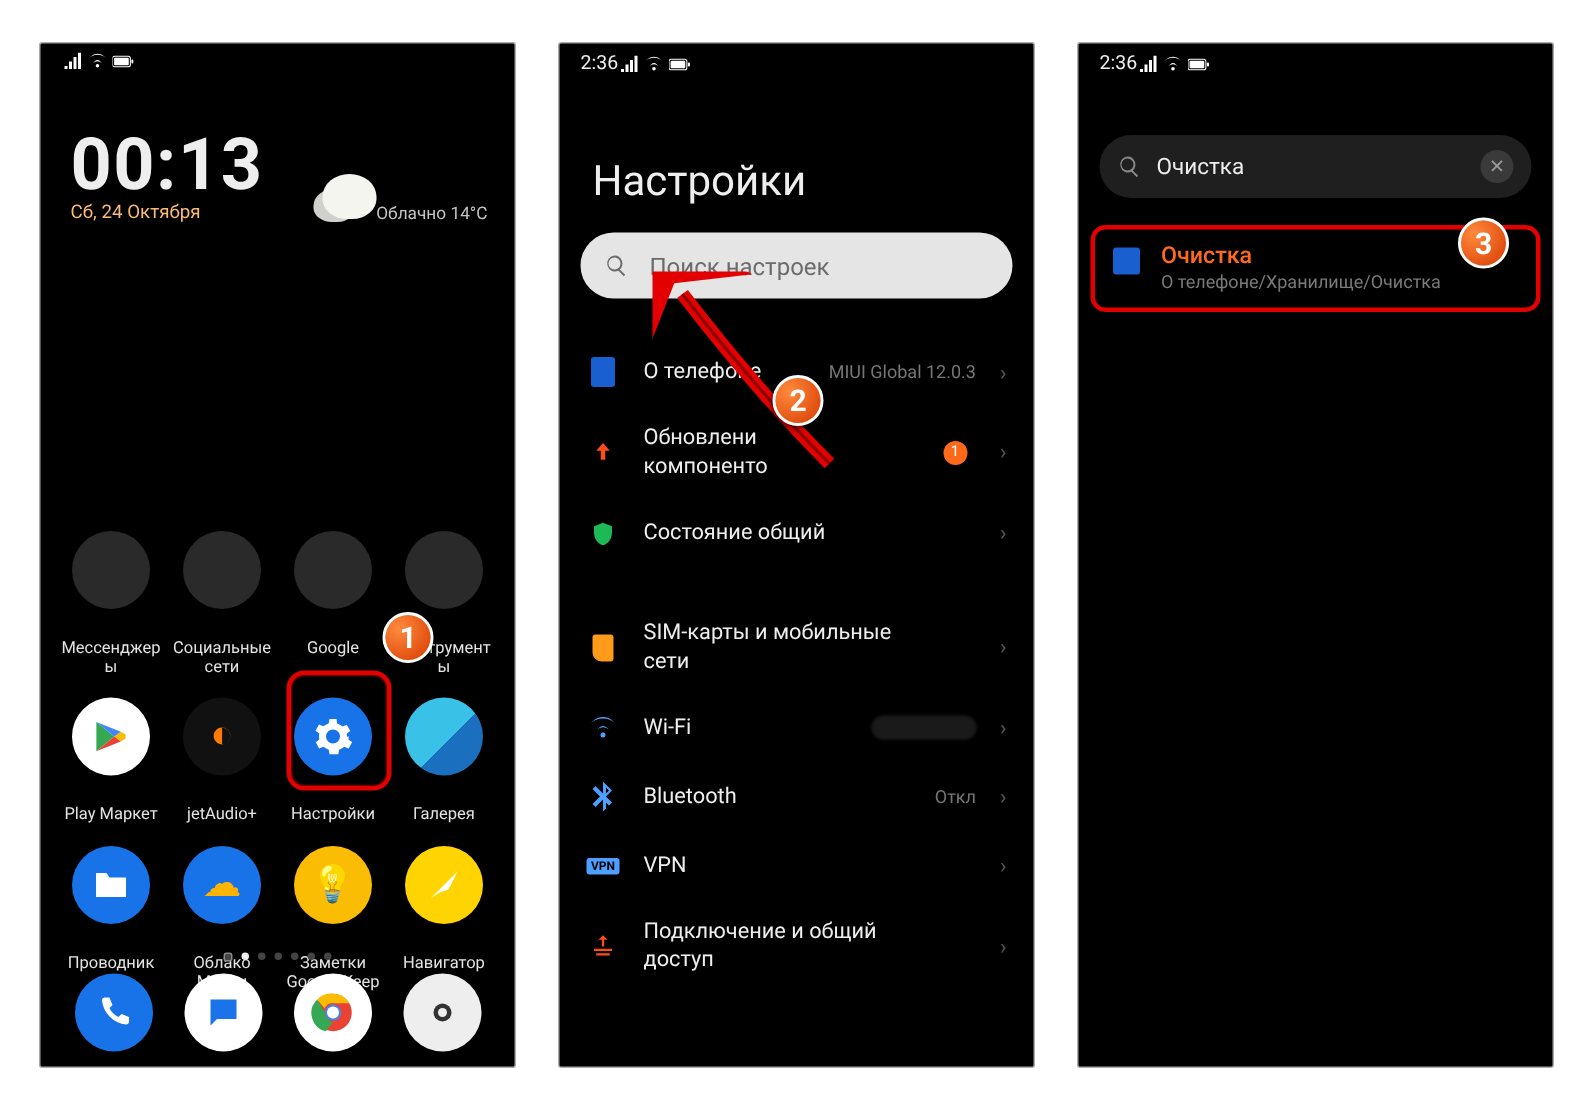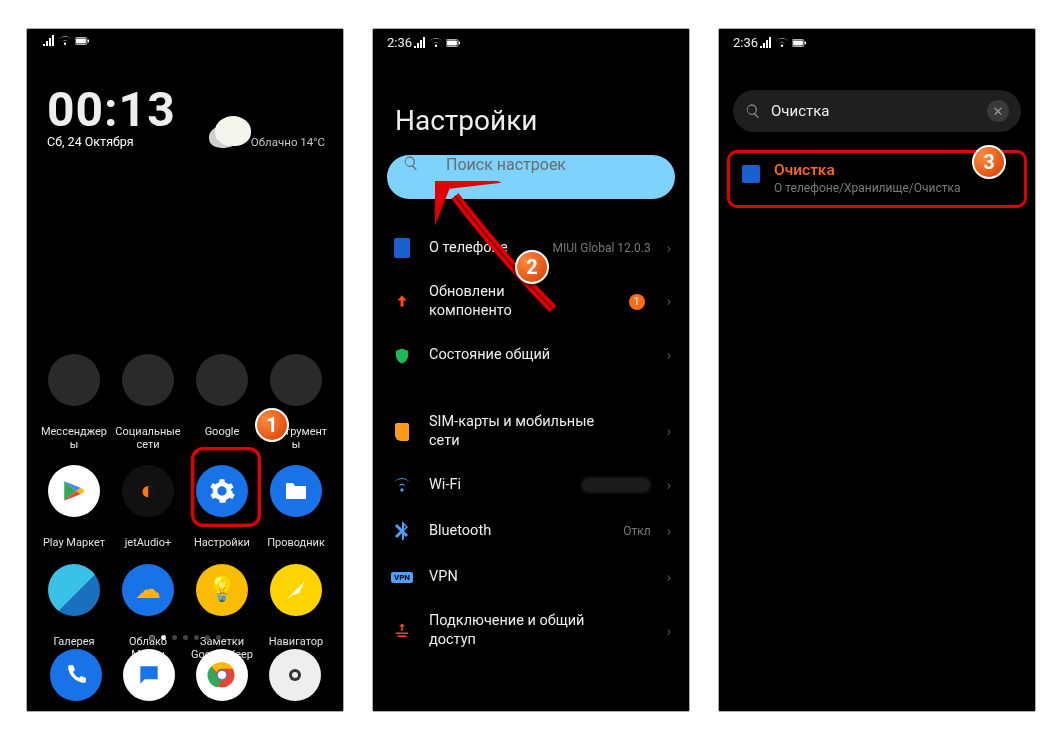--- a/index.html
+++ b/index.html
@@ -28,21 +28,21 @@
     display: flex; 
     align-items: center;
     padding: 6px 10px 4px 14px;
     font-size: 13px;
   }
   .status-icons { display:flex; gap:3px; align-items:center; }
   .status-icons svg { width:14px; height:12px; fill:#fff; }
   
   .clock-row { display:flex; justify-content:space-between; padding: 30px 18px 0 20px; }
   .clock-time { font-size: 48px; font-weight: 700; letter-spacing:1px; }
-  .clock-date { font-size: 12.5px; color:#ffffff; margin-top:-4px; }
+  .clock-date { font-size: 12.5px; color:#fdba74; margin-top:-4px; }
   .weather { display:flex; align-items:flex-end; }
   .weather-icon {
     width:36px; height:30px; background:#f5f5f0;
     border-radius:50% 50% 45% 45%;
     position:relative; margin-bottom:3px;
     box-shadow: -10px 6px 0 -4px #d0d0cc;
   }
   .weather-text { font-size:11.5px; color:#c4c4c4; }
   .app-grid {
     position:absolute; top:325px; left:0; right:0;
@@ -70,22 +70,22 @@
   .highlight1 { position:absolute; border:3px solid #e30000; border-radius:12px; box-shadow:0 0 0 1px #5a0000 inset; }
   .hl-settings { left:164px; top:418px; width:70px; height:80px; }
   .step-badge { position:absolute; width:34px; height:34px; border-radius:50%;
     background:radial-gradient(circle at 30% 30%,#ff8a3d,#d73a00);
     color:#fff; font-weight:700; font-size:20px;
     display:flex; align-items:center; justify-content:center;
     border:2px solid #fff; box-shadow: -1px 2px 3px rgba(0,0,0,.5);}
   
   .settings-title { font-size:28px; font-weight:400; padding:50px 20px 18px 22px; }
   .search-pill {
-    margin:0 14px; background:#7dd3fc; border-radius:28px;
-    height:44px; display:flex; align-items:flex-start; gap:27px;
+    margin:0 14px; background:#e5e5e5; border-radius:28px;
+    height:44px; display:flex; align-items:center; gap:14px;
     padding:0 16px; color:#6b6b6b;
   }
   .search-pill svg { width:16px; height:16px; fill:#6b6b6b;}
   .list { margin-top:26px; }
   .row {
     display:flex; align-items:center; gap:16px;
     padding:12px 18px; font-size:14.5px; color:#eee;
   }
   .row .ico { width:22px; height:22px; flex-shrink:0; display:flex; align-items:center; justify-content:center;}
   .row .label { flex:1; line-height:1.3;}
@@ -237,31 +237,31 @@
     </div>
     <div class="app">
       <div class="icon" style="background:#1873e8">
           <svg width="28" height="28" viewBox="0 0 24 24" fill="#fff">
             <path d="M12 8a4 4 0 100 8 4 4 0 000-8zm9 4c0 .6-.05 1.2-.15 1.7l2.1 1.6-2 3.5-2.5-1a8.7 8.7 0 01-3 1.7l-.4 2.6H10l-.4-2.6a8.7 8.7 0 01-3-1.7l-2.5 1-2-3.5 2.1-1.6A9.2 9.2 0 014 12c0-.6.05-1.2.15-1.7L2 8.7l2-3.5 2.5 1a8.7 8.7 0 013-1.7L10 2h4l.4 2.6a8.7 8.7 0 013 1.7l2.5-1 2 3.5-2.1 1.6c.1.5.15 1.1.15 1.7z"></path>
           </svg>
         </div>
       <span>Настройки</span>
     </div>
     <div class="app">
+      <div class="icon" style="background:linear-gradient(135deg,#3ac1e8 55%,#1b6fbf 55%)"></div>
+      <span>Галерея</span>
+    </div>
+
+    <div class="app">
       <div class="icon" style="background:#1873e8">
           <svg width="24" height="20" viewBox="0 0 24 20" fill="#fff">
             <path d="M2 2h7l2 3h11v13H2z"></path>
           </svg>
         </div>
       <span>Проводник</span>
-    </div>
-
-    <div class="app">
-      <div class="icon" style="background:linear-gradient(135deg,#3ac1e8 55%,#1b6fbf 55%)"></div>
-      <span>Галерея</span>
     </div>
     <div class="app">
       <div class="icon" style="background:#1873e8">
           <span style="color:#ffb400;font-size:26px">☁</span>
         </div>
       <span style="white-space:pre-line">Облако
 Mail.ru</span>
     </div>
     <div class="app">
       <div class="icon" style="background:#fbbc04">

